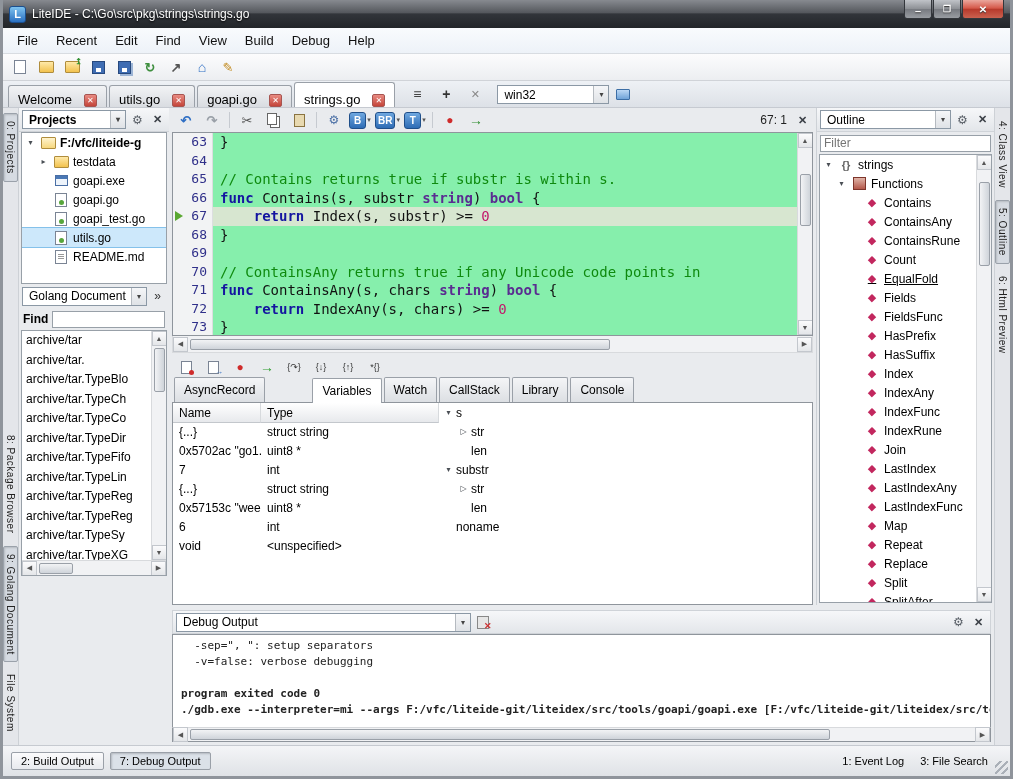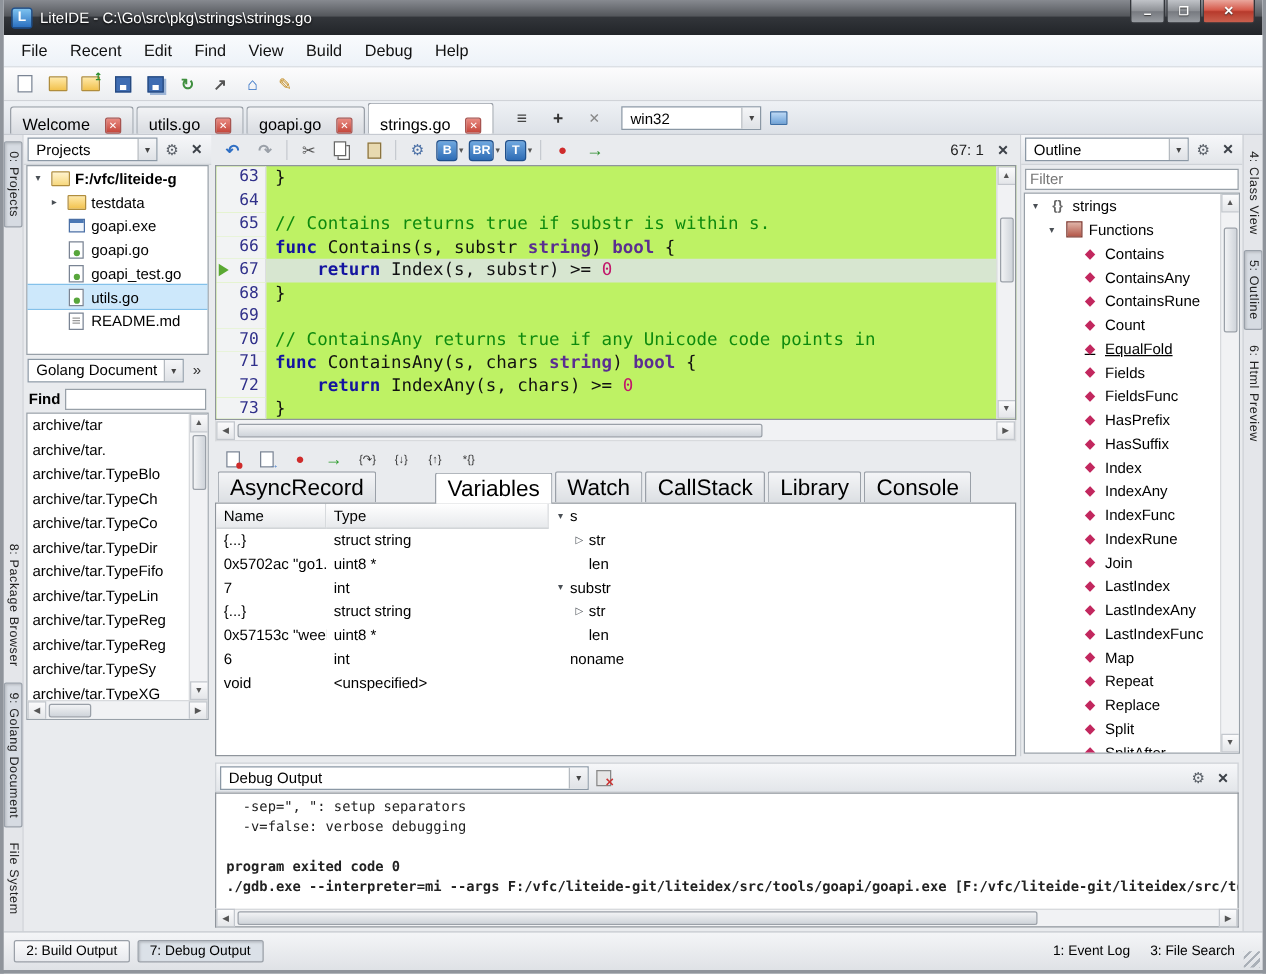--- a/index.html
+++ b/index.html
@@ -89,36 +89,36 @@
   .centercol{flex:1;min-width:0;display:flex;flex-direction:column;padding:0 3px;}
   .ed-toolbar{height:24px;flex:0 0 auto;display:flex;align-items:center;gap:2px;padding:0 2px;}
   .edtb{display:flex;align-items:center;gap:2px;}
   .sep{width:1px;height:16px;background:#c6cad0;margin:0 3px;}
   .build-btn{display:flex;align-items:center;gap:1px;}
   .build-ic{min-width:17px;height:17px;padding:0 2px;background:linear-gradient(#6fa8e0,#2e6cb5);border:1px solid #1f4f8a;
     border-radius:3px;color:#fff;font-size:10px;font-weight:bold;display:flex;align-items:center;justify-content:center;}
   .dd{font-size:7px;color:#555;}
   .dd::before{content:"▾";}
   .cursor-label{margin-left:auto;font-size:12px;color:#222;padding:0 5px;white-space:nowrap;}
-  .editor{height:204px;flex:0 0 auto;border:1px solid #8f959c;background:#bef264;display:flex;overflow:hidden;}
+  .editor{height:204px;flex:0 0 auto;border:1px solid #8f959c;background:#86efac;display:flex;overflow:hidden;}
   .ed-lines{flex:1;min-width:0;overflow:hidden;}
   .ed-row{display:flex;height:18.5px;}
   .ed-gutter{flex:0 0 40px;background:#f2f3f4;border-right:1px solid #dcdee0;text-align:right;padding-right:5px;
     font:13px/18.5px "DejaVu Sans Mono",monospace;color:var(--gutter-number,#30308a);position:relative;}
   .ed-code{flex:1;min-width:0;white-space:pre;font:14px/18.5px "DejaVu Sans Mono",monospace;padding-left:7px;overflow:hidden;color:#111;}
   .ed-row.cur .ed-code{background:var(--current-line,#d7e6d0);}
   .dbg-arrow{position:absolute;left:2px;top:4px;width:0;height:0;border-left:8px solid #5aa832;
     border-top:5px solid transparent;border-bottom:5px solid transparent;}
   .seg-k{color:var(--keyword,#1414a0);font-weight:bold;}
   .seg-t{color:var(--type,#5a2d91);font-weight:bold;}
   .seg-c{color:var(--comment,#0e8a0e);}
   .seg-n{color:var(--number,#c2186b);}
   .dbg-toolbar{height:28px;flex:0 0 auto;display:flex;align-items:center;gap:3px;padding:0 2px;}
   .dbg-tabs{height:21px;flex:0 0 auto;display:flex;align-items:flex-end;gap:2px;padding:0 2px;}
-  .dtab{height:19px;padding:12px 9px;display:flex;align-items:center;font-size:18px;border:1px solid #9aa0a8;border-bottom:none;
+  .dtab{height:19px;padding:12px 9px;display:flex;align-items:center;font-size:12px;border:1px solid #9aa0a8;border-bottom:none;
     border-radius:2px 2px 0 0;background:linear-gradient(#f4f5f7,#dcdfe3);white-space:nowrap;}
   .dtab.active{background:#fff;height:21px;margin-bottom:-1px;z-index:2;margin-left:45px;}
   .vars{flex:1;min-height:0;border:1px solid #8f959c;background:#fff;display:grid;grid-template-columns:88px 178px 1fr;
     grid-auto-rows:19px;align-content:start;overflow:hidden;}
   .vh{background:linear-gradient(#ffffff,#e7e9ec);border-bottom:1px solid #c3c7cc;border-right:1px solid #d7dadd;
     font-size:12px;padding:0 6px;display:flex;align-items:center;height:20px;}
   .vc{font-size:12px;padding:0 6px;display:flex;align-items:center;gap:2px;white-space:nowrap;overflow:hidden;}
   
   .outlinepanel{width:178px;flex:0 0 auto;display:flex;flex-direction:column;border-left:1px solid #cdd1d6;background:#e9ebee;}
   .filter-row{height:22px;flex:0 0 auto;display:flex;align-items:center;padding:1px 3px;}
@@ -286,21 +286,21 @@
     <div class="strip left" id="lstrip">
         <div class="vbtn pressed">0: Projects</div>
         <div class="vspacer"></div>
         <div class="vbtn">8: Package Browser</div>
         <div class="vbtn pressed">9: Golang Document</div>
         <div class="vbtn">File System</div>
       </div>
 
     <div class="leftpanel">
       <div class="panel-header">
-        <div class="combo" style="flex:1;">
+        <div class="combo" style="flex:1;font-weight:bold;">
           <span>Projects</span>
           <span class="combo-arrow"></span>
         </div>
         <div class="hbtn">
             <span class="ic ic-gear"></span>
           </div>
         <div class="hbtn">
             <span class="ic ic-close-x"></span>
           </div>
       </div>

